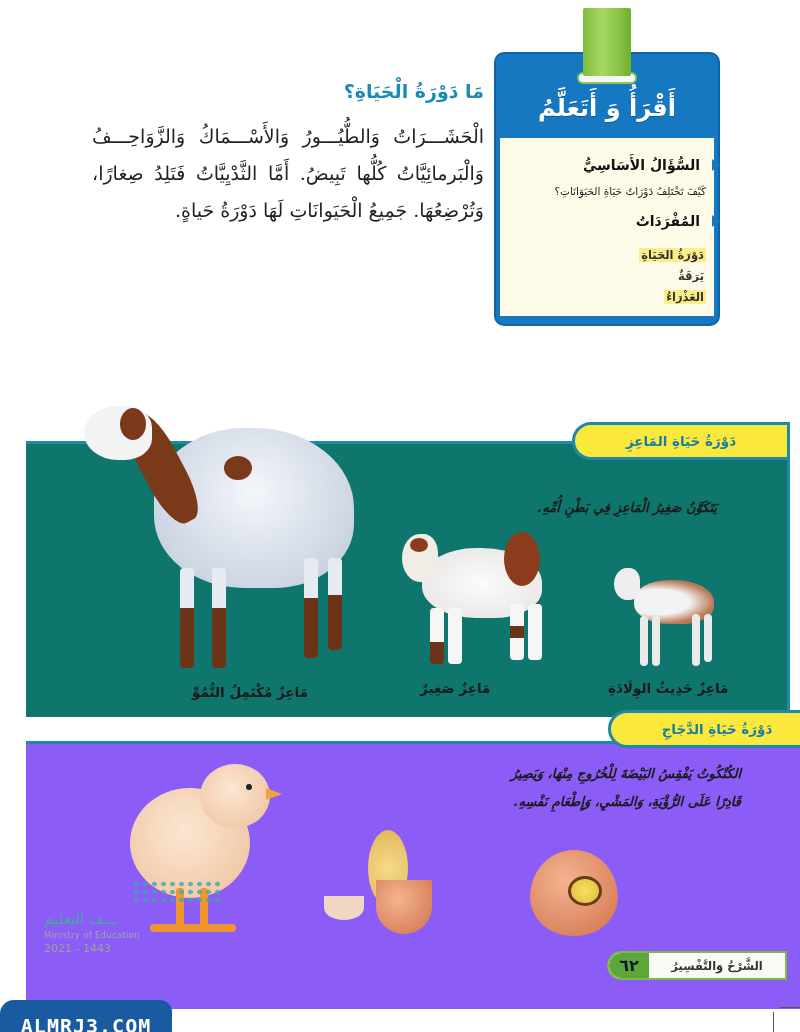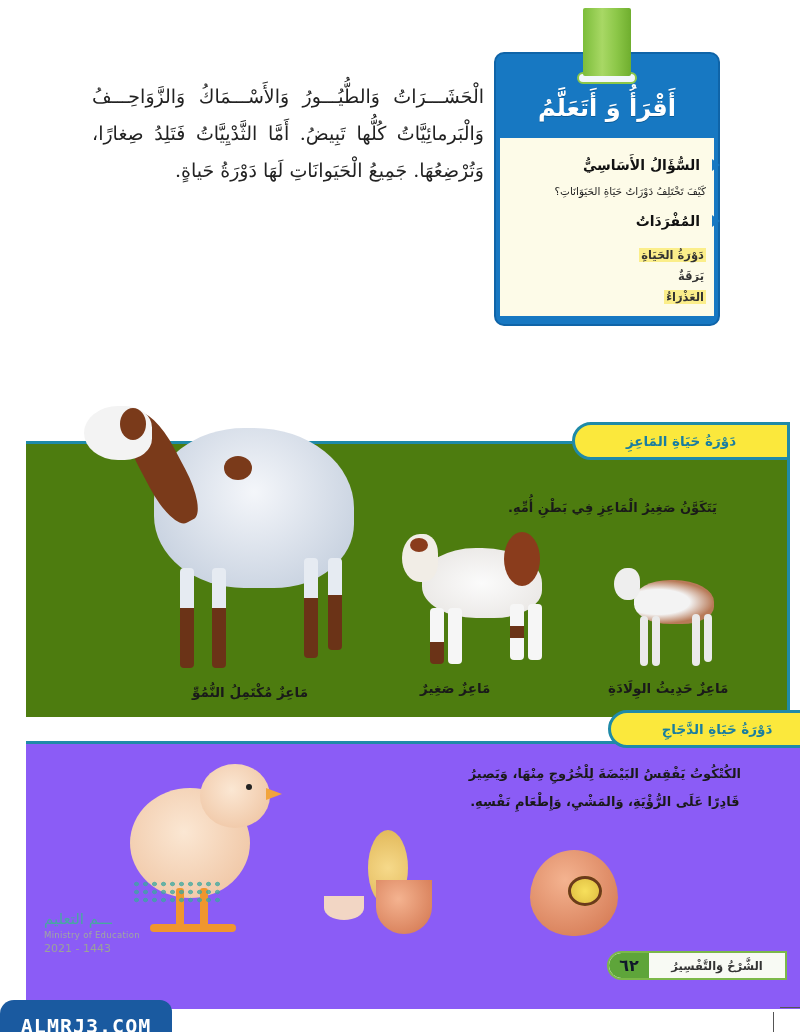--- a/index.html
+++ b/index.html
@@ -19,27 +19,27 @@
   .card-inner { position: absolute; left: 4px; right: 4px; top: 84px; bottom: 8px; background: #fdfbe8; padding: 16px 8px 4px 8px; }
   .card-heading { font-size: 14px; font-weight: bold; color: #111; margin-right: -2px; position: relative; padding-right: 8px; line-height: 22px; }
   .card-heading::before { content: ""; position: absolute; right: -12px; top: 5px; border-style: solid; border-width: 6px 8px 6px 0; border-color: transparent #1778c2 transparent transparent; transform: rotate(180deg); }
   .card-question { font-size: 10.5px; color: #222; line-height: 22px; margin: 4px 0 8px 0; }
   .vocab-list { list-style: none; margin-top: 12px; }
   .vocab-item { display: block; text-align: right; line-height: 20px; }
   .vocab-item span { font-size: 11.5px; font-weight: bold; color: #333; padding: 0 2px; }
   .vocab-item.hl span { background: #fbee8a; }
 
   
-  .goat-sec { position: absolute; left: 26px; top: 441px; width: 764px; height: 276px; background: #4d7c0f; border-top: 3px solid #1f8aa8; border-right: 3px solid #1f8aa8; }
+  .goat-sec { position: absolute; left: 26px; top: 441px; width: 764px; height: 276px; background: #0f766e; border-top: 3px solid #1f8aa8; border-right: 3px solid #1f8aa8; }
   .chicken-sec { position: absolute; left: 26px; top: 741px; width: 800px; height: 268px; background: #8b5cf6; border-top: 3px solid #1f8aa8; border-right: 3px solid #1f8aa8; }
   .sec-tab { position: absolute; right: -3px; height: 38px; width: 218px; background: #fbe83c; border: 3px solid #1f8aa8; border-radius: 20px 0 0 20px; display: flex; align-items: center; justify-content: center; }
   .sec-tab span { font-size: 13.5px; font-weight: bold; color: #1a7ea0; }
   .goat-sec .sec-tab { top: -22px; }
   .chicken-sec .sec-tab { top: -34px; }
-  .sec-text { position: absolute; right: 70px; font-size: 13px; font-weight: bold; color: #1a1a1a; line-height: 28px; text-align: center; }
+  .sec-text { position: absolute; right: 70px; font-size: 13px; font-weight: bold; color: #1a1a1a; line-height: 28px; text-align: right; font-style: italic; }
   .goat-sec .sec-text { top: 50px; }
   .chicken-sec .sec-text { top: 16px; right: 82px; }
 
   .caption { position: absolute; font-size: 13.5px; font-weight: bold; color: #1a1a1a; white-space: nowrap; }
 
   
   .art { position: absolute; }
   .goat-body { position: absolute; border-radius: 45% 50% 40% 45%; background: radial-gradient(ellipse at 50% 40%, #f4f6fa, #c8d2e0 80%); }
   .goat-patch { position: absolute; background: #7a3a1a; border-radius: 50%; }
   .goat-leg { position: absolute; width: 14px; background: linear-gradient(#e6ebf2 0%, #e6ebf2 40%, #6b3317 40%, #6b3317 100%); border-radius: 4px; }
@@ -65,20 +65,21 @@
   .watermark { position: absolute; left: 0; top: 1000px; width: 172px; height: 32px; background: #1a5aa0; border-radius: 14px 12px 0 0; display: flex; align-items: center; justify-content: center; }
   .watermark span { font-family: "DejaVu Sans Mono", monospace; font-size: 20px; font-weight: bold; color: #ffffff; letter-spacing: 1px; direction: ltr; margin-top: 20px; }
 
   .crop-mark-h { position: absolute; left: 780px; top: 1007px; width: 20px; height: 1px; background: #555; }
   .crop-mark-v { position: absolute; left: 773px; top: 1012px; width: 1px; height: 20px; background: #555; }
 </style>
 </head>
 <body>
 
 <div class="intro">
+  <div class="intro-title">مَا دَوْرَةُ الْحَيَاةِ؟</div>
   <p class="intro-body">الْحَشَـــرَاتُ وَالطُّيُـــورُ وَالأَسْـــمَاكُ وَالزَّوَاحِـــفُ وَالْبَرمائِيَّاتُ كُلُّها تَبِيضُ. أَمَّا الثَّدْيِيَّاتُ فَتَلِدُ صِغارًا، وَتُرْضِعُهَا. جَمِيعُ الْحَيَوانَاتِ لَهَا دَوْرَةُ حَياةٍ.</p>
 </div>
 
 <div class="card-tag"></div>
 <div class="card-tag-hole"></div>
 <div class="card">
   <div class="card-title" style="top:40px;">أَقْرَأُ وَ أَتَعَلَّمُ</div>
   <div class="card-inner">
     <div class="card-heading">السُّؤَالُ الأَسَاسِيُّ</div>
     <div class="card-question">كَيْفَ تَخْتَلِفُ دَوْرَاتُ حَيَاةِ الحَيَوَانَاتِ؟</div>
@@ -161,21 +162,21 @@
   <div class="egg" style="left:54px; top:54px; width:56px; height:54px; border-radius:0 0 50% 50%;"></div>
 </div>
 
 <div class="art" style="left:530px; top:850px; width:88px; height:88px;">
   <div class="egg" style="left:0; top:0; width:88px; height:86px;"></div>
   <div style="position:absolute; left:38px; top:26px; width:34px; height:30px; border-radius:50%; background:radial-gradient(circle,#f7e05c,#d8b43a); box-shadow:inset 0 0 0 3px #6b3a1c;"></div>
 </div>
 
 <div class="moe">
   <div class="moe-dots"></div>
-  <div class="moe-ar">ـــم التعليم</div>
+  <div class="moe-ar">ـــف التعليم</div>
   <div class="moe-en">Ministry of Education</div>
   <div class="moe-year">2021 - 1443</div>
 </div>
 
 <div class="page-pill">
   <div class="page-pill-label">الشَّرْحُ وَالتَّفْسِيرُ</div>
   <div class="page-pill-num">٦٢</div>
 </div>
 
 <div class="crop-mark-h"></div>

